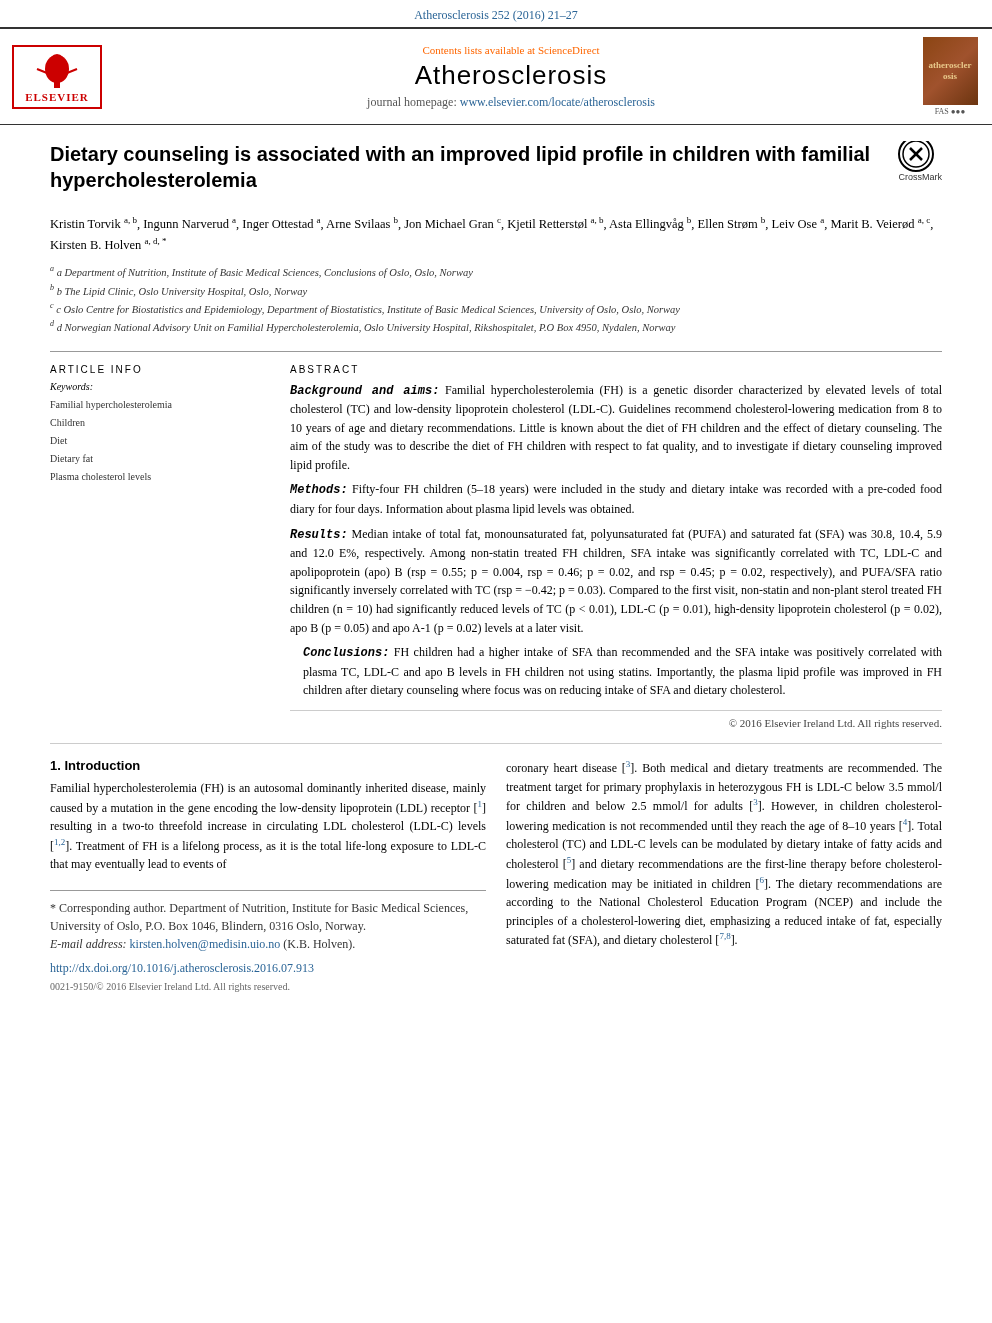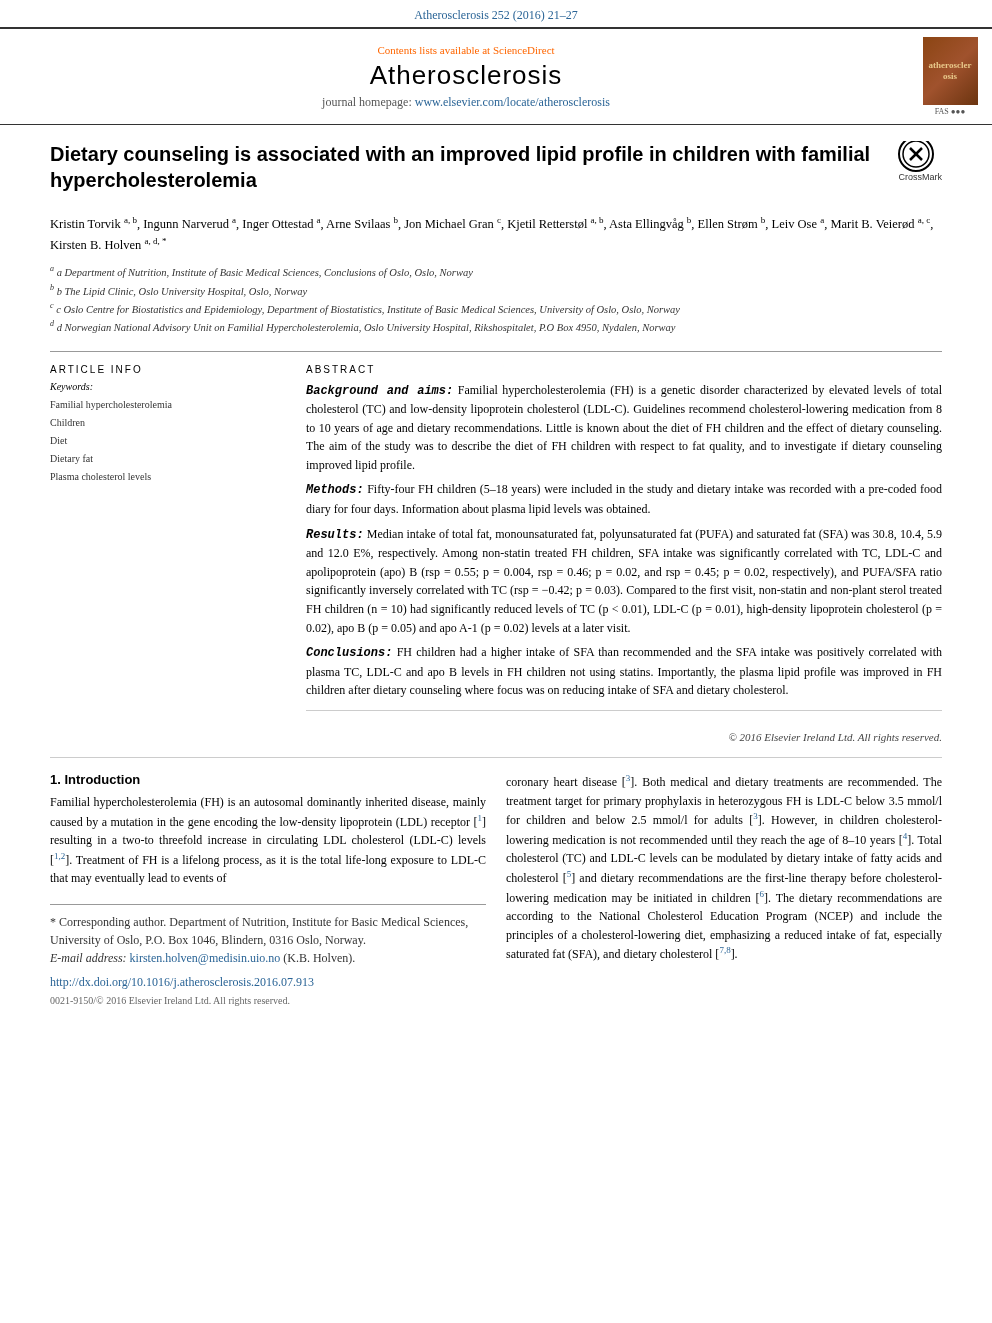--- a/index.html
+++ b/index.html
@@ -141,21 +141,21 @@
       font-style: italic;
       line-height: 1.6;
       margin-bottom: 10px;
       color: #333;
     }
     .affiliations sup {
       font-size: 8px;
     }
     .two-col {
       display: flex;
-      gap: 36px;
+      gap: 20px;
       margin-top: 14px;
       border-top: 1px solid #999;
       padding-top: 12px;
     }
     .left-col {
       width: 220px;
       flex-shrink: 0;
     }
     .right-col {
       flex: 1;
@@ -200,23 +200,22 @@
     }
     .abstract-text b {
       font-style: italic;
       font-family: Liberation Mono, monospace;
     }
     .copyright-line {
       font-size: 11px;
       text-align: right;
       margin-top: 10px;
       border-top: 1px solid #ccc;
-      padding-top: 20px;
+      padding-top: 6px;
       color: #444;
-      font-style: italic;
     }
     .divider {
       border: none;
       border-top: 1px solid #ccc;
       margin: 14px 0;
     }
     .body-two-col {
       display: flex;
       gap: 20px;
       margin-top: 0;
@@ -264,20 +263,33 @@
   </style>
 </head>
 <body>
 
 <div class="top-bar">
   <span>Atherosclerosis 252 (2016) 21–27</span>
 </div>
 
 <div class="journal-header">
 
+  <div class="elsevier-logo">
+    <div class="elsevier-logo-box">
+
+      <svg width="60" height="40" viewBox="0 0 60 40">
+        <rect x="27" y="25" width="6" height="12" fill="#c00"></rect>
+        <ellipse cx="30" cy="18" rx="12" ry="14" fill="#c00"></ellipse>
+        <ellipse cx="30" cy="12" rx="8" ry="9" fill="#c00"></ellipse>
+        <line x1="20" y1="22" x2="10" y2="18" stroke="#c00" stroke-width="2"></line>
+        <line x1="40" y1="22" x2="50" y2="18" stroke="#c00" stroke-width="2"></line>
+      </svg>
+      <span class="elsevier-text">ELSEVIER</span>
+    </div>
+  </div>
 
   <div class="journal-center">
     <div class="sciencedirect-link">
       <span>Contents lists available at</span>
       <span style="color:#f60;">ScienceDirect</span>
     </div>
     <div class="journal-title-main">Atherosclerosis</div>
     <div class="journal-homepage">
       <span>journal homepage:</span>
       <a href="#">www.elsevier.com/locate/atherosclerosis</a>
@@ -346,21 +358,21 @@
       <div class="abstract-text">
         <p style="margin-bottom:6px;">
           <b><span>Background and aims:</span></b><span> Familial hypercholesterolemia (FH) is a genetic disorder characterized by elevated levels of total cholesterol (TC) and low-density lipoprotein cholesterol (LDL-C). Guidelines recommend cholesterol-lowering medication from 8 to 10 years of age and dietary recommendations. Little is known about the diet of FH children and the effect of dietary counseling. The aim of the study was to describe the diet of FH children with respect to fat quality, and to investigate if dietary counseling improved lipid profile.</span>
         </p>
         <p style="margin-bottom:6px;">
           <b><span>Methods:</span></b><span> Fifty-four FH children (5–18 years) were included in the study and dietary intake was recorded with a pre-coded food diary for four days. Information about plasma lipid levels was obtained.</span>
         </p>
         <p style="margin-bottom:6px;">
           <b><span>Results:</span></b><span> Median intake of total fat, monounsaturated fat, polyunsaturated fat (PUFA) and saturated fat (SFA) was 30.8, 10.4, 5.9 and 12.0 E%, respectively. Among non-statin treated FH children, SFA intake was significantly correlated with TC, LDL-C and apolipoprotein (apo) B (rsp = 0.55; p = 0.004, rsp = 0.46; p = 0.02, and rsp = 0.45; p = 0.02, respectively), and PUFA/SFA ratio significantly inversely correlated with TC (rsp = −0.42; p = 0.03). Compared to the first visit, non-statin and non-plant sterol treated FH children (n = 10) had significantly reduced levels of TC (p &lt; 0.01), LDL-C (p = 0.01), high-density lipoprotein cholesterol (p = 0.02), apo B (p = 0.05) and apo A-1 (p = 0.02) levels at a later visit.</span>
         </p>
-        <p style="margin-bottom:6px;">
+        <p style="margin-bottom:6px;margin-left:13px;">
           <b><span>Conclusions:</span></b><span> FH children had a higher intake of SFA than recommended and the SFA intake was positively correlated with plasma TC, LDL-C and apo B levels in FH children not using statins. Importantly, the plasma lipid profile was improved in FH children after dietary counseling where focus was on reducing intake of SFA and dietary cholesterol.</span>
         </p>
       </div>
       <div class="copyright-line">© 2016 Elsevier Ireland Ltd. All rights reserved.</div>
     </div>
   </div>
 
   <hr class="divider">
 
   <div class="body-two-col">

